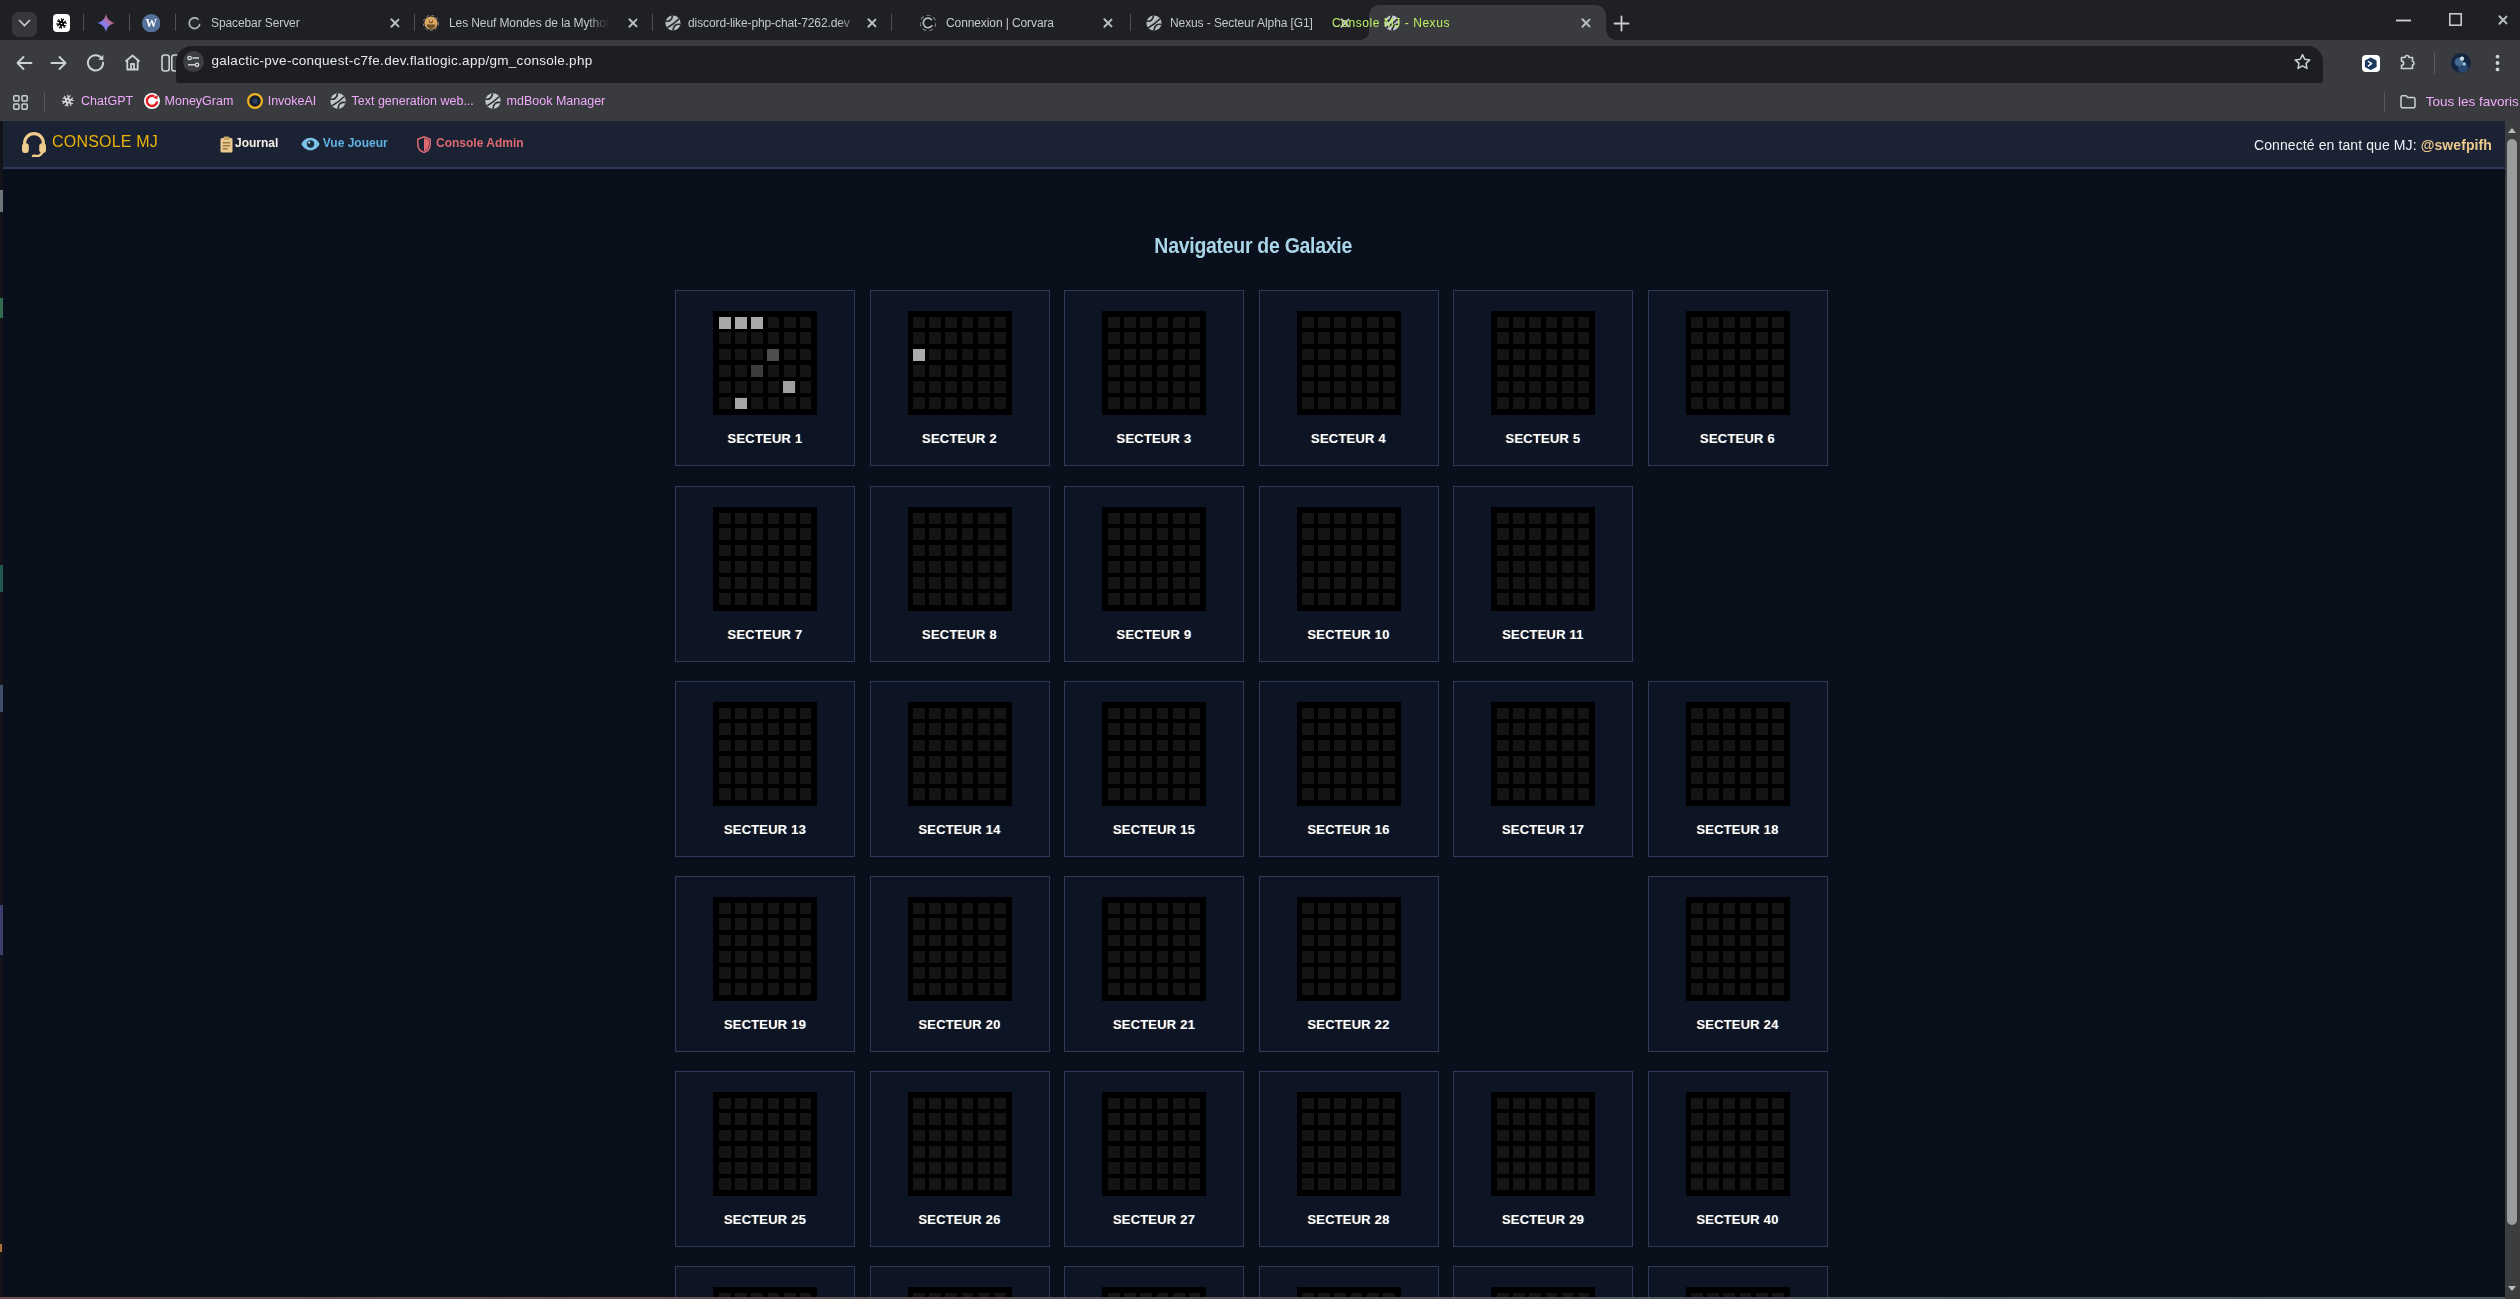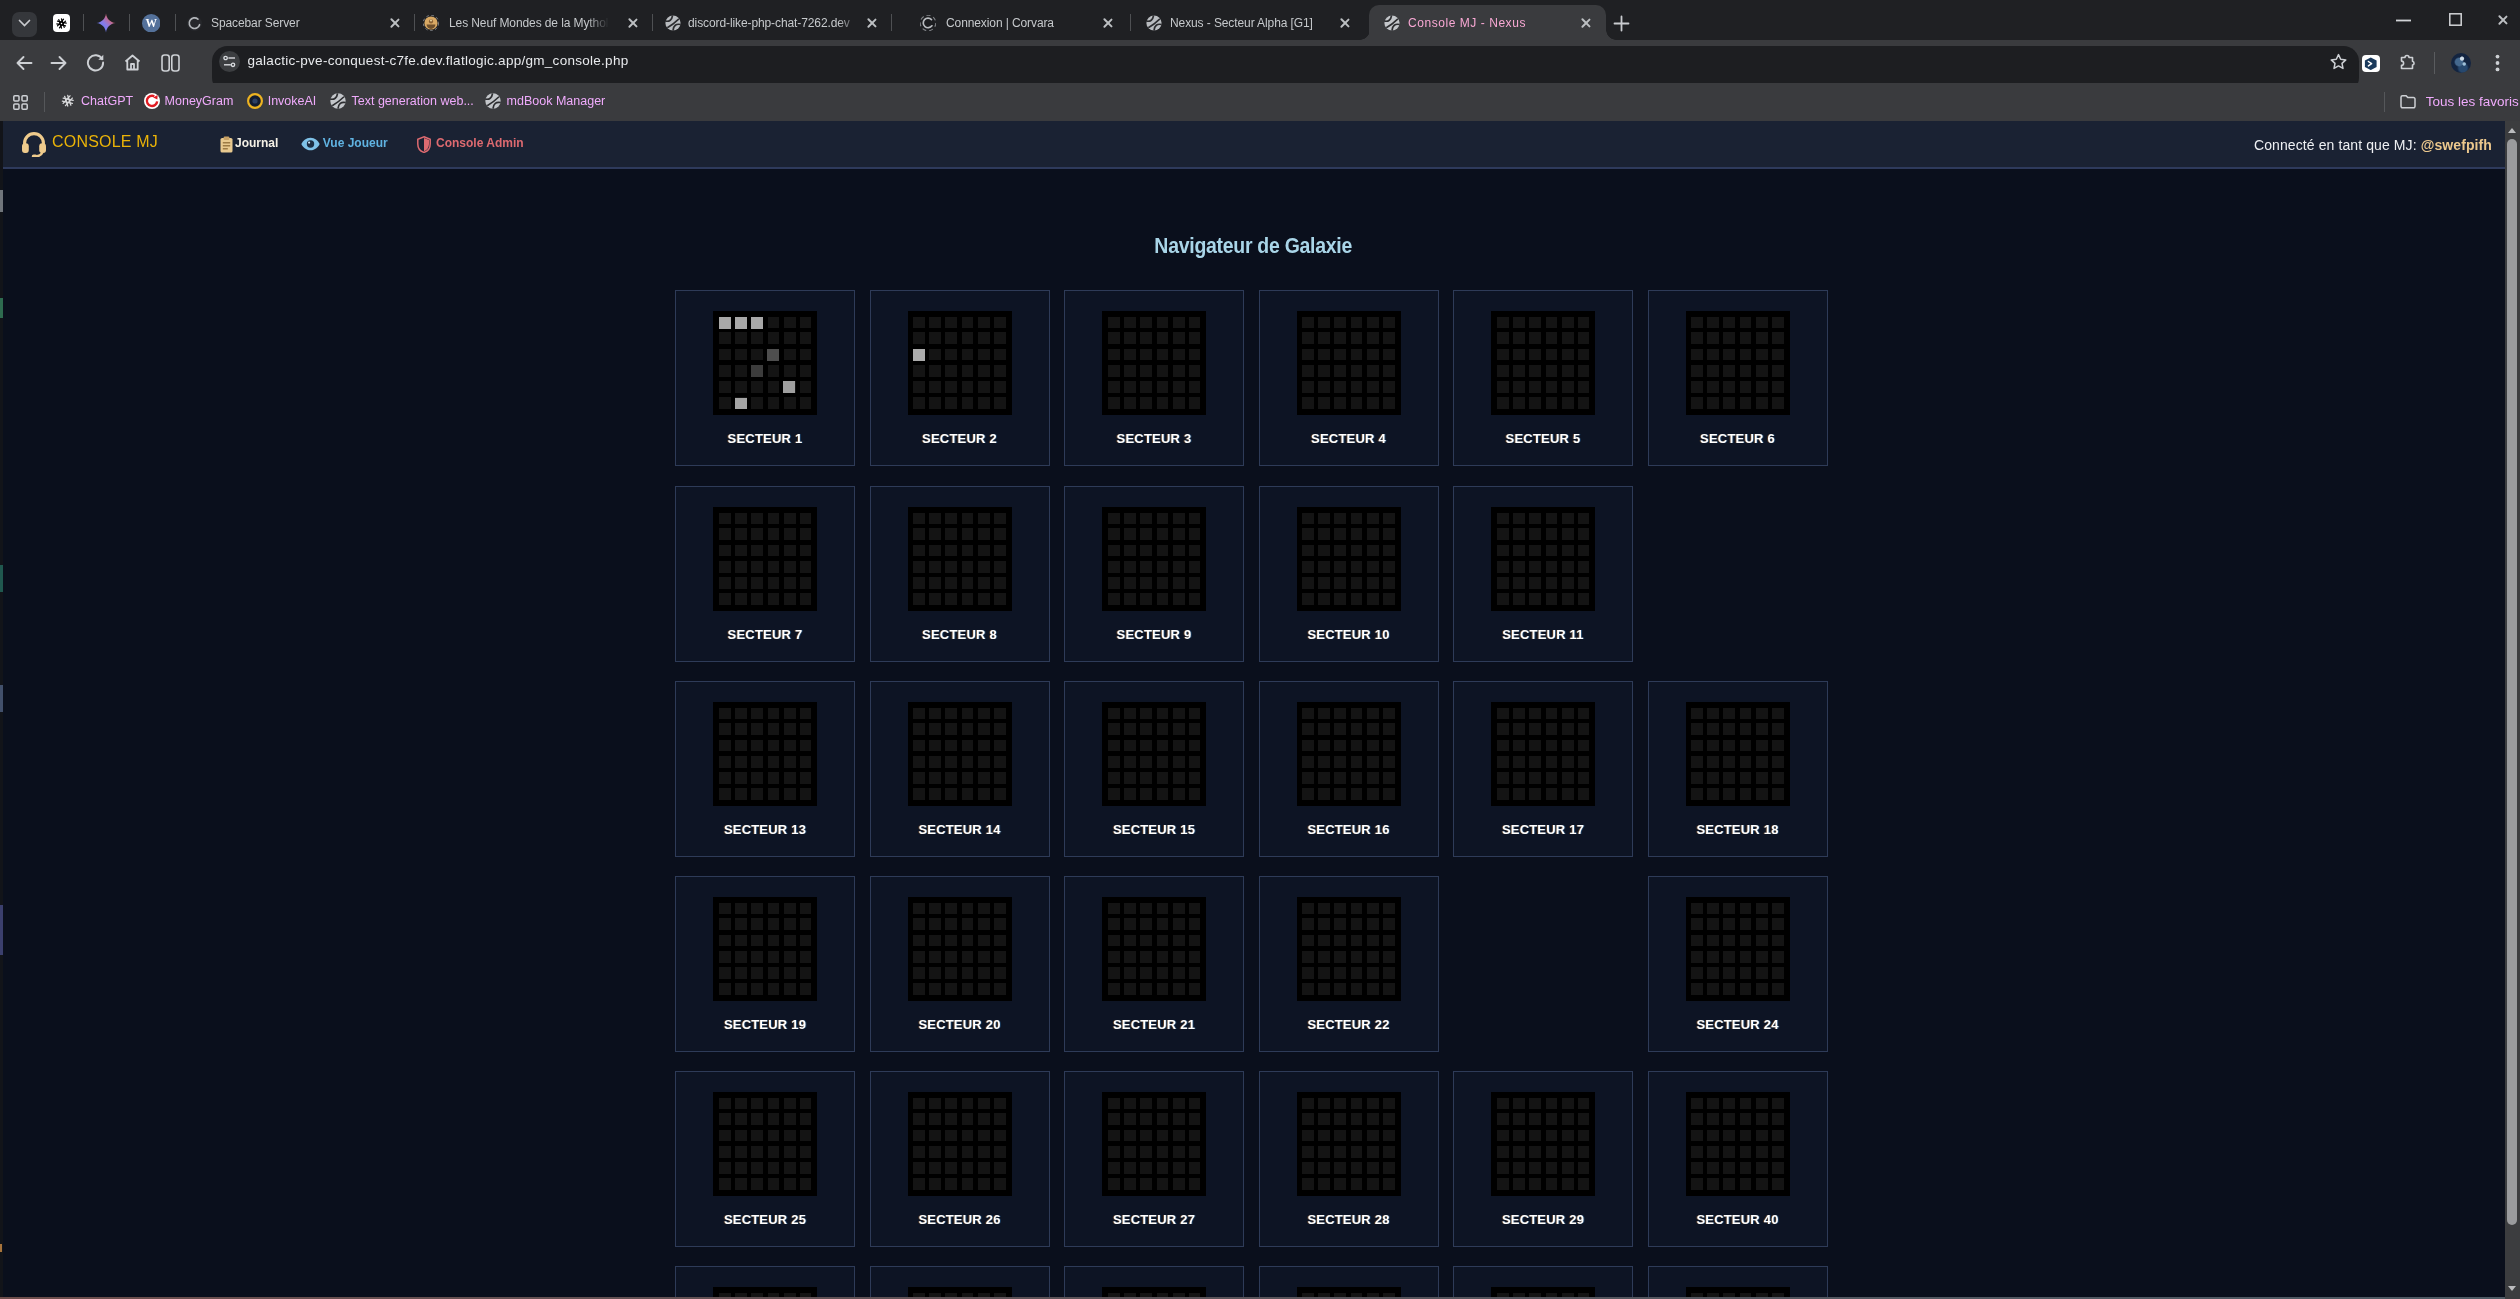--- a/index.html
+++ b/index.html
@@ -12,21 +12,21 @@
 .sep{position:absolute;width:1px;height:17px;top:14px;background:#4e5053}
 .tabtitle{position:absolute;top:15.5px;font-size:12px;color:#c6c9cc;white-space:nowrap;letter-spacing:-0.1px}
 .fade{overflow:hidden;-webkit-mask-image:linear-gradient(90deg,#000 calc(100% - 22px),transparent);mask-image:linear-gradient(90deg,#000 calc(100% - 22px),transparent)}
 .closex{position:absolute;top:16px;width:13px;height:13px}
 .closex:before,.closex:after{content:"";position:absolute;left:6px;top:0.5px;width:1.6px;height:12px;background:#bcbfc2;border-radius:1px}
 .closex:before{transform:rotate(45deg)}
 .closex:after{transform:rotate(-45deg)}
 #activetab{position:absolute;left:1369px;top:5px;width:237px;height:35px;background:#3a3b3e;border-radius:10px 10px 0 0}
 .curve{position:absolute;top:30px;width:10px;height:10px}
 
-#pill{position:absolute;left:212px;top:6px;width:2147px;height:47px;border-radius:15.5px;background:#1d1e21}
+#pill{position:absolute;left:176px;top:6px;width:2147px;height:47px;border-radius:15.5px;background:#1d1e21}
 #chip{position:absolute;left:6.5px;top:5px;width:21px;height:21px;border-radius:50%;background:#3c3e41}
 #url{position:absolute;left:35.5px;top:7px;font-size:13.5px;color:#e8eaed;letter-spacing:0.28px}
 
 .bktxt{position:absolute;top:11px;font-size:12.5px;color:#f0abfc;white-space:nowrap}
 .bsep{position:absolute;width:1px;height:20px;top:9px;background:#55575a}
 
 #page{position:absolute;left:0;top:121px;width:2520px;height:1178px;background:#0a0f1c}
 #siteheader{position:absolute;left:0;top:0;width:2520px;height:48px;background:#1a2233;border-bottom:2px solid #2e3a5c}
 .hnav{position:absolute;top:14.5px;font-size:12px;font-weight:bold;white-space:nowrap}
 #brand{position:absolute;left:52px;top:12px;font-size:16px;font-weight:400;color:#eab308;letter-spacing:0.2px}
@@ -128,21 +128,21 @@
     <div class="closex" style="left:1337.5px"></div>
     <div id="activetab"></div>
     <div class="curve" style="left:1359.5px;background:radial-gradient(circle at 0 0,transparent 9.5px,#3a3b3e 10px)"></div>
     <div class="curve" style="left:1605.5px;background:radial-gradient(circle at 10px 0,transparent 9.5px,#3a3b3e 10px)"></div>
     <svg class="abs" style="left:1384px;top:14.5px" width="16" height="16" viewBox="0 0 16 16">
       <circle cx="8" cy="8" r="7.6" fill="#c3c6ca"></circle>
       <path d="M 0.40000000000000036 6.1 Q 6.48 7.24 7.62 0.40000000000000036" stroke="#2c2d30" stroke-width="1.7" fill="none"></path>
       <path d="M 15.6 9.52 Q 8.76 8 8 15.6" stroke="#2c2d30" stroke-width="1.7" fill="none"></path>
       <path d="M 2.3000000000000007 12.712 Q 8 9.52 13.928 3.8200000000000003" stroke="#2c2d30" stroke-width="1.6" fill="none"></path>
     </svg>
-    <div class="tabtitle" style="left:1408px;color:#f9a8d4;letter-spacing:0.55px">Console MJ - Nexus</div>
+    <div class="tabtitle" style="left:1332px;color:#bef264;letter-spacing:0.55px">Console MJ - Nexus</div>
     <div class="closex" style="left:1578.5px"></div>
     <svg class="abs" style="left:1613px;top:14.5px" width="17" height="17" viewBox="0 0 17 17">
       <path d="M8.5 1.5 V15.5 M1.5 8.5 H15.5" stroke="#c9cbcf" stroke-width="1.8" stroke-linecap="round"></path>
     </svg>
     <svg class="abs" style="left:2396px;top:18.5px" width="15" height="3" viewBox="0 0 15 3">
       <rect x="0" y="0.6" width="15" height="1.8" fill="#d2d4d7"></rect>
     </svg>
     <svg class="abs" style="left:2449px;top:13px" width="13" height="13" viewBox="0 0 13 13">
       <rect x="0.8" y="0.8" width="11.4" height="11.4" fill="none" stroke="#d2d4d7" stroke-width="1.5"></rect>
     </svg>

